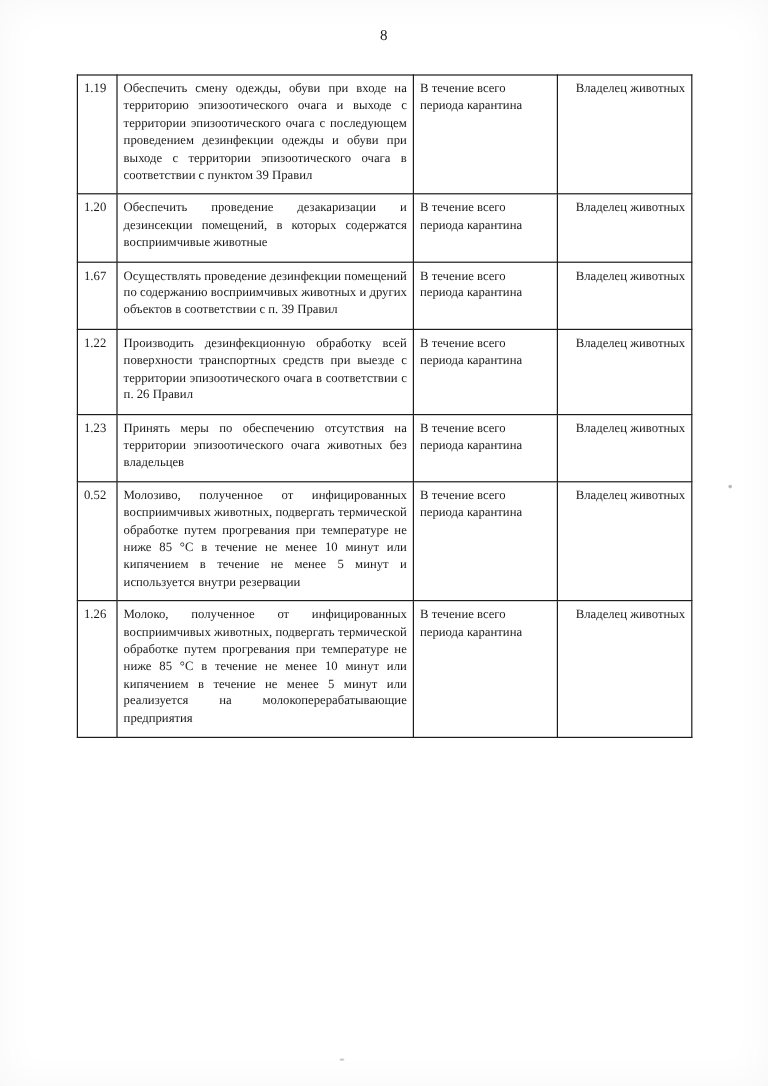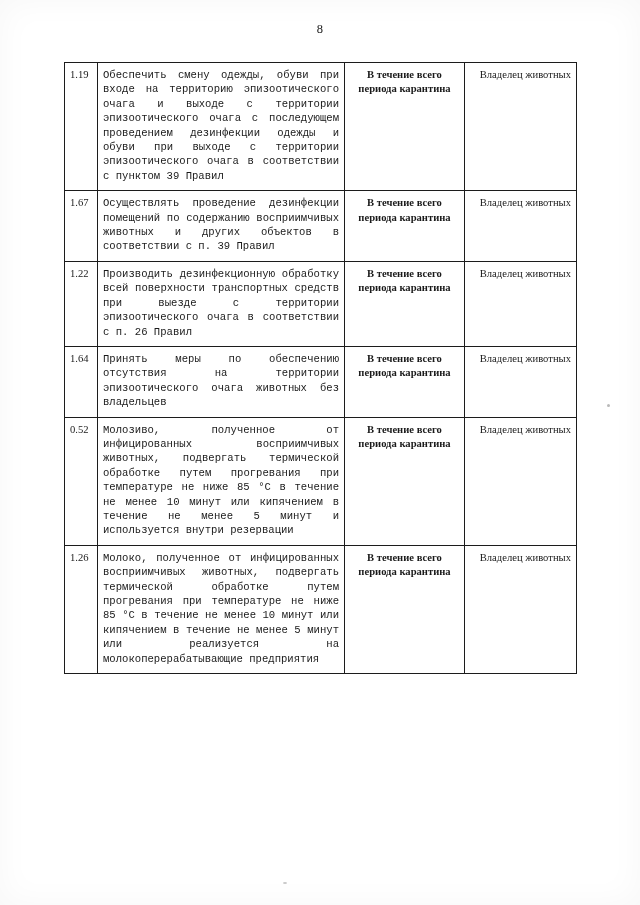--- a/index.html
+++ b/index.html
@@ -58,27 +58,25 @@
     padding-left: 4px;
     padding-right: 2px;
     white-space: nowrap;
   }
   td.text {
     text-align: justify;
     text-justify: inter-word;
     padding-left: 5px;
     padding-right: 4px;
     hyphens: none;
-    font-family: Liberation Mono, monospace;
   }
   td.period {
-    text-align: center;
+    text-align: left;
     padding-left: 4px;
     padding-right: 4px;
-    font-weight: bold;
   }
   td.resp {
     text-align: right;
     padding-left: 5px;
     padding-right: 3px;
   }
   .period-lines span { display: block; }
   .speck {
     position: absolute;
     background: #b9b9b9;
@@ -116,20 +114,31 @@
           <td class="text">Обеспечить смену одежды, обуви при входе на территорию эпизоотического очага и выходе с территории эпизоотического очага с последующем проведением дезинфекции одежды и обуви при выходе с территории эпизоотического очага в соответствии с пунктом 39 Правил</td>
           <td class="period">
             <span class="period-lines">
               <span>В течение всего</span>
               <span>периода карантина</span>
             </span>
           </td>
           <td class="resp">Владелец животных</td>
         </tr>
 
+        <tr>
+          <td class="num">1.20</td>
+          <td class="text">Обеспечить проведение дезакаризации и дезинсекции помещений, в которых содержатся восприимчивые животные</td>
+          <td class="period">
+            <span class="period-lines">
+              <span>В течение всего</span>
+              <span>периода карантина</span>
+            </span>
+          </td>
+          <td class="resp">Владелец животных</td>
+        </tr>
 
         <tr>
           <td class="num">1.67</td>
           <td class="text">Осуществлять проведение дезинфекции помещений по содержанию восприимчивых животных и других объектов в соответствии с п. 39 Правил</td>
           <td class="period">
             <span class="period-lines">
               <span>В течение всего</span>
               <span>периода карантина</span>
             </span>
           </td>
@@ -142,21 +151,21 @@
           <td class="period">
             <span class="period-lines">
               <span>В течение всего</span>
               <span>периода карантина</span>
             </span>
           </td>
           <td class="resp">Владелец животных</td>
         </tr>
 
         <tr>
-          <td class="num">1.64</td>
+          <td class="num">1.23</td>
           <td class="text">Принять меры по обеспечению отсутствия на территории эпизоотического очага животных без владельцев</td>
           <td class="period">
             <span class="period-lines">
               <span>В течение всего</span>
               <span>периода карантина</span>
             </span>
           </td>
           <td class="resp">Владелец животных</td>
         </tr>
 

